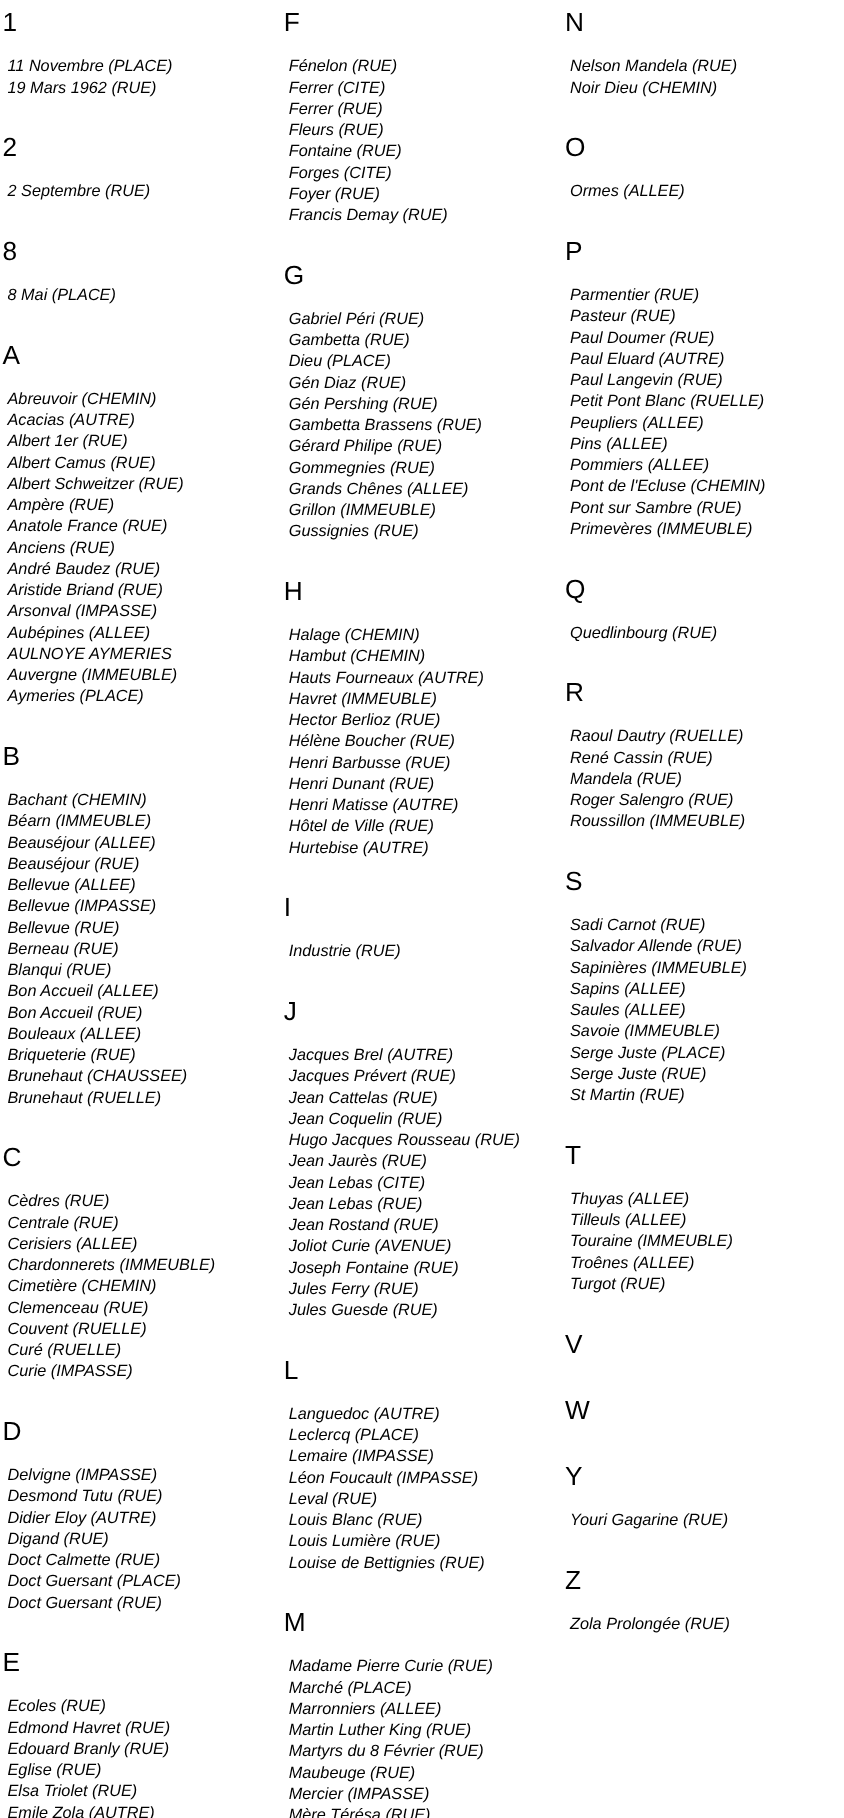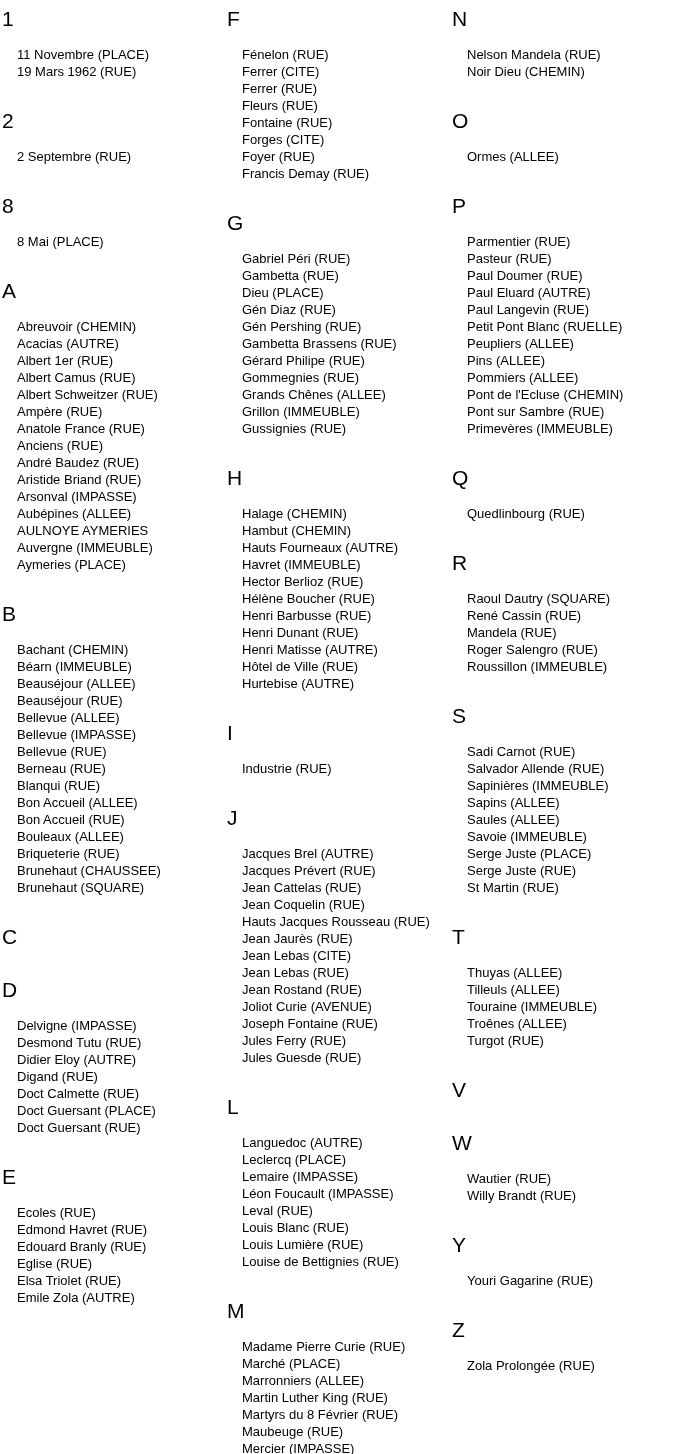--- a/index.html
+++ b/index.html
@@ -30,22 +30,23 @@
     font-size: 21px;
     line-height: 25px;
     font-weight: 400;
     margin: 28px 0 13px 0;
   }
   .letter-section:first-child .letter-heading {
     margin-top: 2px;
   }
   .street-list {
     list-style: none;
-    margin: 15px;
+    margin: 4px;
     padding: 0;
+    font-style: italic;
   }
   .street-entry {
     line-height: 17px;
     white-space: nowrap;
     cursor: pointer;
   }
 </style>
 </head>
 <body>
 
@@ -101,25 +102,36 @@
             <li class="street-entry">Bellevue (ALLEE)</li>
             <li class="street-entry">Bellevue (IMPASSE)</li>
             <li class="street-entry">Bellevue (RUE)</li>
             <li class="street-entry">Berneau (RUE)</li>
             <li class="street-entry">Blanqui (RUE)</li>
             <li class="street-entry">Bon Accueil (ALLEE)</li>
             <li class="street-entry">Bon Accueil (RUE)</li>
             <li class="street-entry">Bouleaux (ALLEE)</li>
             <li class="street-entry">Briqueterie (RUE)</li>
             <li class="street-entry">Brunehaut (CHAUSSEE)</li>
-            <li class="street-entry">Brunehaut (SQUARE)</li>
+            <li class="street-entry">Brunehaut (RUELLE)</li>
           </ul>
         </section>
         <section class="letter-section">
           <h2 class="letter-heading">C</h2>
+          <ul class="street-list">
+            <li class="street-entry">Cèdres (RUE)</li>
+            <li class="street-entry">Centrale (RUE)</li>
+            <li class="street-entry">Cerisiers (ALLEE)</li>
+            <li class="street-entry">Chardonnerets (IMMEUBLE)</li>
+            <li class="street-entry">Cimetière (CHEMIN)</li>
+            <li class="street-entry">Clemenceau (RUE)</li>
+            <li class="street-entry">Couvent (RUELLE)</li>
+            <li class="street-entry">Curé (RUELLE)</li>
+            <li class="street-entry">Curie (IMPASSE)</li>
+          </ul>
         </section>
         <section class="letter-section">
           <h2 class="letter-heading">D</h2>
           <ul class="street-list">
             <li class="street-entry">Delvigne (IMPASSE)</li>
             <li class="street-entry">Desmond Tutu (RUE)</li>
             <li class="street-entry">Didier Eloy (AUTRE)</li>
             <li class="street-entry">Digand (RUE)</li>
             <li class="street-entry">Doct Calmette (RUE)</li>
             <li class="street-entry">Doct Guersant (PLACE)</li>
@@ -190,21 +202,21 @@
             <li class="street-entry">Industrie (RUE)</li>
           </ul>
         </section>
         <section class="letter-section">
           <h2 class="letter-heading">J</h2>
           <ul class="street-list">
             <li class="street-entry">Jacques Brel (AUTRE)</li>
             <li class="street-entry">Jacques Prévert (RUE)</li>
             <li class="street-entry">Jean Cattelas (RUE)</li>
             <li class="street-entry">Jean Coquelin (RUE)</li>
-            <li class="street-entry">Hauts Jacques Rousseau (RUE)</li>
+            <li class="street-entry">Hugo Jacques Rousseau (RUE)</li>
             <li class="street-entry">Jean Jaurès (RUE)</li>
             <li class="street-entry">Jean Lebas (CITE)</li>
             <li class="street-entry">Jean Lebas (RUE)</li>
             <li class="street-entry">Jean Rostand (RUE)</li>
             <li class="street-entry">Joliot Curie (AVENUE)</li>
             <li class="street-entry">Joseph Fontaine (RUE)</li>
             <li class="street-entry">Jules Ferry (RUE)</li>
             <li class="street-entry">Jules Guesde (RUE)</li>
           </ul>
         </section>
@@ -268,21 +280,21 @@
         </section>
         <section class="letter-section">
           <h2 class="letter-heading">Q</h2>
           <ul class="street-list">
             <li class="street-entry">Quedlinbourg (RUE)</li>
           </ul>
         </section>
         <section class="letter-section">
           <h2 class="letter-heading">R</h2>
           <ul class="street-list">
-            <li class="street-entry">Raoul Dautry (SQUARE)</li>
+            <li class="street-entry">Raoul Dautry (RUELLE)</li>
             <li class="street-entry">René Cassin (RUE)</li>
             <li class="street-entry">Mandela (RUE)</li>
             <li class="street-entry">Roger Salengro (RUE)</li>
             <li class="street-entry">Roussillon (IMMEUBLE)</li>
           </ul>
         </section>
         <section class="letter-section">
           <h2 class="letter-heading">S</h2>
           <ul class="street-list">
             <li class="street-entry">Sadi Carnot (RUE)</li>
@@ -304,24 +316,20 @@
             <li class="street-entry">Touraine (IMMEUBLE)</li>
             <li class="street-entry">Troênes (ALLEE)</li>
             <li class="street-entry">Turgot (RUE)</li>
           </ul>
         </section>
         <section class="letter-section">
           <h2 class="letter-heading">V</h2>
         </section>
         <section class="letter-section">
           <h2 class="letter-heading">W</h2>
-          <ul class="street-list">
-            <li class="street-entry">Wautier (RUE)</li>
-            <li class="street-entry">Willy Brandt (RUE)</li>
-          </ul>
         </section>
         <section class="letter-section">
           <h2 class="letter-heading">Y</h2>
           <ul class="street-list">
             <li class="street-entry">Youri Gagarine (RUE)</li>
           </ul>
         </section>
         <section class="letter-section">
           <h2 class="letter-heading">Z</h2>
           <ul class="street-list">

